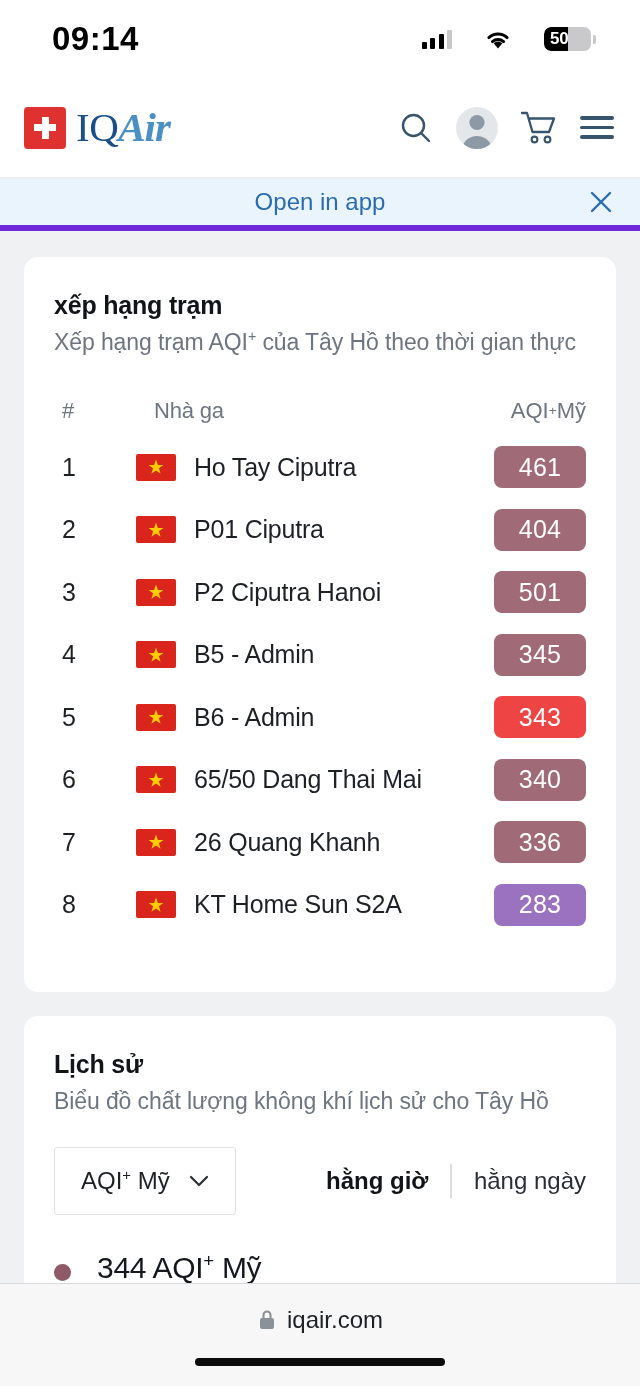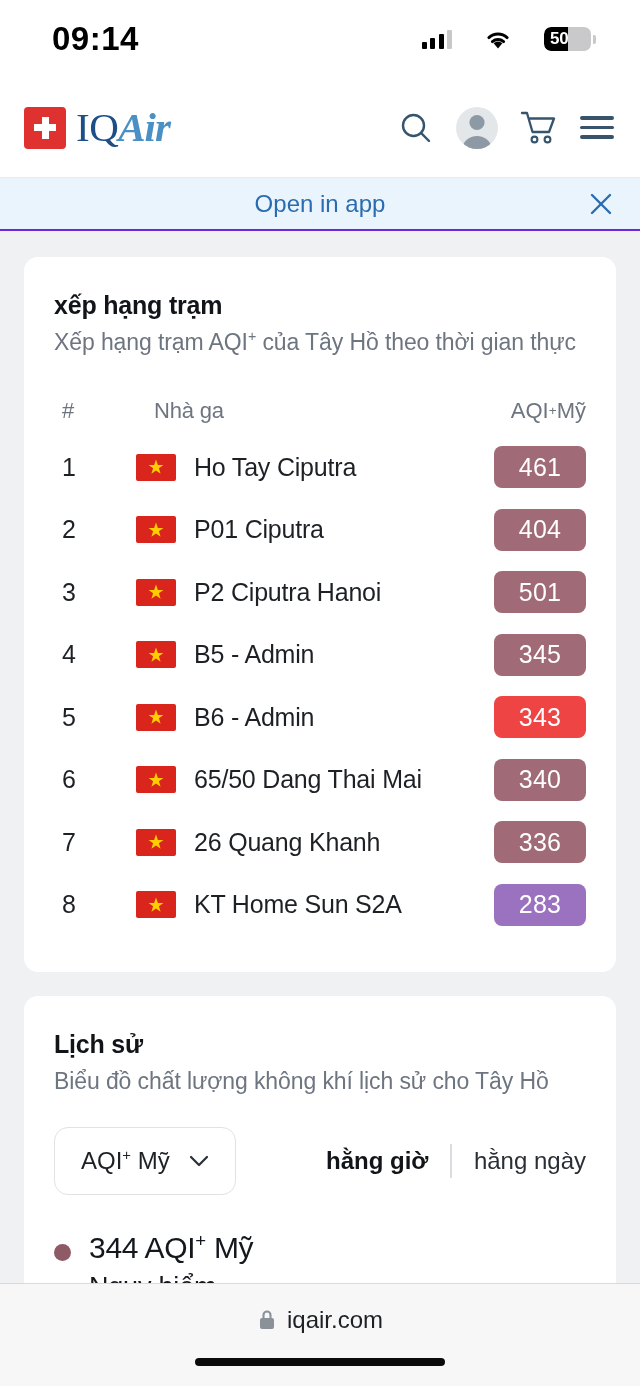--- a/index.html
+++ b/index.html
@@ -48,60 +48,60 @@
   .appbar-icons { display:flex; align-items:center; gap:22px; }
   .icn { color:#37546d; display:flex; align-items:center; justify-content:center; }
   .avatar-wrap { width:42px; height:42px; border-radius:50%; background:#e3e7ea; display:flex; align-items:flex-end; justify-content:center; overflow:hidden; flex:0 0 auto; }
   .burger { display:flex; flex-direction:column; gap:6px; width:34px; }
   .burger span { display:block; height:3.5px; background:#37546d; border-radius:2px; }
 
   
   .banner {
     height:53px; flex:0 0 auto; background:#eaf4fd;
     display:flex; align-items:center; justify-content:center;
-    position:relative; border-bottom:2px solid #6d28d9;
+    position:relative; border-bottom:6px solid #6d28d9;
   }
   .banner-text { font-size:24px; color:#2b6cb0; }
   .banner-close { position:absolute; right:26px; top:50%; transform:translateY(-50%); color:#2b6cb0; display:flex; }
 
   
   .content { flex:1 1 auto; overflow:hidden; padding:26px 24px 0 24px; display:flex; flex-direction:column; gap:24px; }
-  .card { background:#fff; border-radius:14px; padding:34px 30px 36px 30px; }
+  .card { background:#fff; border-radius:14px; padding:34px 30px 56px 30px; }
   .card-title { font-size:25px; font-weight:700; color:#111418; letter-spacing:-0.2px; }
   .card-sub { font-size:23px; color:#6d7580; margin-top:9px; letter-spacing:-0.1px; }
 
   
   .tbl { margin-top:30px; }
   .trow { display:flex; align-items:center; height:62.5px; }
   .thead { font-size:22px; color:#6d7580; height:50px; }
   .c-rank { width:80px; flex:0 0 80px; font-size:25px; color:#1d2126; padding-left:8px; }
   .thead .c-rank { font-size:22px; color:#6d7580; }
   .c-name { flex:1 1 auto; display:flex; align-items:center; gap:18px; font-size:25px; color:#1d2126; padding-left:2px; letter-spacing:-0.2px; }
   .thead .c-name { font-size:22px; color:#6d7580; padding-left:20px; }
   .c-aqi  { width:110px; flex:0 0 110px; display:flex; justify-content:flex-end; }
   .thead .c-aqi { font-size:22px; color:#6d7580; align-items:center; }
   .flag { width:40px; height:27px; background:#da251d; border-radius:2px; position:relative; flex:0 0 auto; display:flex; align-items:center; justify-content:center; }
   .badge { min-width:92px; height:42px; border-radius:8px; display:flex; align-items:center; justify-content:center;
            color:#fff; font-size:25px; letter-spacing:0.2px; }
 
   
   .hist-controls { margin-top:32px; display:flex; align-items:center; justify-content:space-between; }
   .select {
-    height:68px; min-width:182px; border:1.5px solid #e0e2e6; border-radius:14px;
+    height:68px; min-width:182px; border:1.5px solid #e0e2e6; border-radius:3px;
     display:flex; align-items:center; gap:16px; padding:0 20px 0 26px;
     font-size:24px; color:#1d2126;
   }
   .seg { display:flex; align-items:center; gap:0; font-size:24px; }
   .seg-a { font-weight:700; color:#111418; padding-right:22px; }
   .seg-div { width:1.5px; height:34px; background:#d9dce0; }
   .seg-b { color:#2a2f36; padding-left:22px; }
 
   .reading { margin-top:36px; display:flex; align-items:flex-start; gap:18px; }
   .dot { width:17px; height:17px; border-radius:50%; background:#8e5a66; margin-top:13px; flex:0 0 auto; }
-  .reading-val { font-size:30px; color:#14181d; letter-spacing:-0.3px; }
+  .reading-val { font-size:30px; color:#14181d; letter-spacing:-0.3px;margin-left:8px; }
   .reading-lbl { font-size:27px; color:#14181d; margin-top:7px; letter-spacing:-0.2px; }
   sup { font-size:0.62em; vertical-align:super; line-height:0; }
 
   
   .browserbar {
     flex:0 0 auto; height:72px; background:#f7f7f8; border-top:1px solid #d9dadd;
     display:flex; align-items:center; justify-content:center; gap:10px;
   }
   .url { font-size:24px; color:#1d2126; }
   .homebar-wrap { flex:0 0 auto; height:31px; background:#f7f7f8; display:flex; align-items:flex-start; justify-content:center; }

